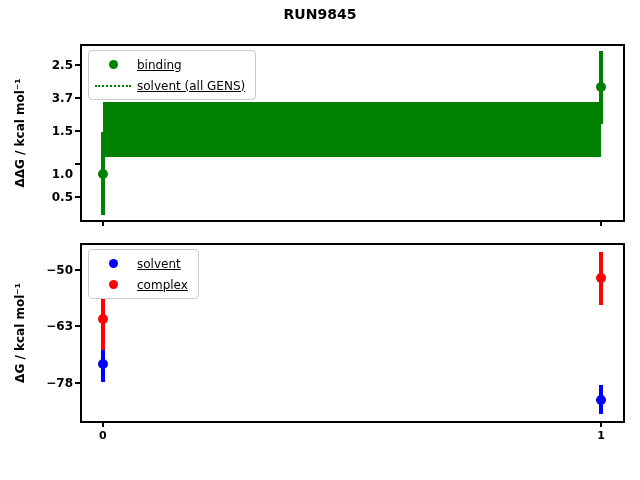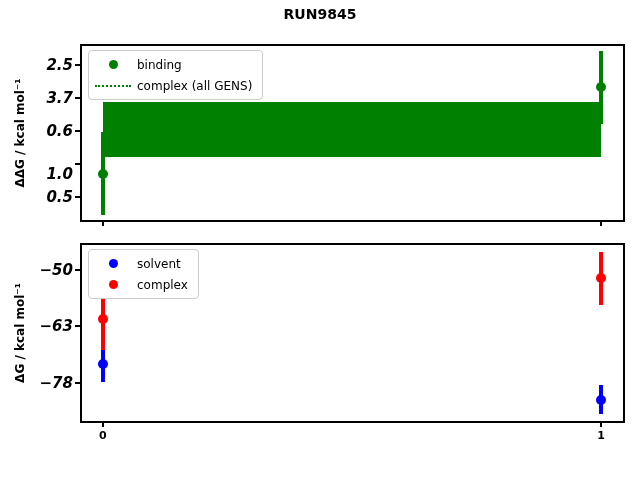--- a/index.html
+++ b/index.html
@@ -12,30 +12,30 @@
   #axes1{left:80px;top:243px;width:541px;height:176px;}
   .ylabel{position:absolute;width:170px;height:16px;text-align:center;font-size:12px;
           font-weight:bold;transform:rotate(-90deg);}
   #ylabel0{left:-64px;top:125px;}
   #ylabel1{left:-64px;top:325px;}
   .xlabel{position:absolute;left:252px;top:452px;width:200px;text-align:center;
           font-size:12px;font-weight:bold;}
   .ytick{position:absolute;width:5px;height:2px;background:#000;left:-7px;}
   .xtick{position:absolute;width:2px;height:4px;background:#000;}
   .yticklabel{position:absolute;left:-55px;width:46px;text-align:right;
-              font-size:15px;font-weight:bold;line-height:16px;font-style:italic;}
+              font-size:12px;font-weight:bold;line-height:16px;}
   .xticklabel{position:absolute;width:30px;text-align:center;font-size:11px;
               font-weight:bold;line-height:14px;}
   .band{position:absolute;z-index:1;}
   .band-line{position:absolute;z-index:1;border-top:2px dotted transparent;}
   .ebar{position:absolute;width:4px;z-index:2;}
   .pt{position:absolute;width:10px;height:10px;border-radius:50%;z-index:3;}
   .legend{position:absolute;left:6px;top:4px;z-index:5;background:#fff;
           border:1px solid #cccccc;border-radius:4px;padding:3px 10px 3px 0;}
-  .legend-row{display:flex;align-items:center;height:21px;}
+  .legend-row{display:flex;align-items:center;height:21px;text-decoration:underline;}
   .legend-marker{width:48px;display:flex;justify-content:center;align-items:center;flex:none;}
   .legend-dot{width:9px;height:9px;border-radius:50%;}
   .legend-dotline{width:36px;height:0;border-top:2.5px dotted #008000;}
   .legend-label{font-size:12px;white-space:nowrap;}
 </style>
 </head>
 <body>
 
 <div class="figure">
 
@@ -49,29 +49,29 @@
       <div class="legend-row">
         <span class="legend-marker">
             <span class="legend-dot" id="lm0-0" style="background: rgb(0, 128, 0);"></span>
           </span>
         <span class="legend-label">binding</span>
       </div>
       <div class="legend-row">
         <span class="legend-marker">
             <span class="legend-dotline" id="lm0-band" style="border-top-color: rgb(0, 128, 0);"></span>
           </span>
-        <span class="legend-label">complex (all GENS)</span>
+        <span class="legend-label">solvent (all GENS)</span>
       </div>
     </div>
   <div class="ytick" style="top: 150.42px;"></div>
       <div class="yticklabel" style="top: 143.42px;">0.5</div>
       <div class="ytick" style="top: 117.214px;"></div>
       <div class="yticklabel" style="top: 120px;">1.0</div>
       <div class="ytick" style="top: 84.0076px;"></div>
-      <div class="yticklabel" style="top: 77.0076px;">0.6</div>
+      <div class="yticklabel" style="top: 77.0076px;">1.5</div>
       <div class="ytick" style="top: 50.8015px;"></div>
       <div class="yticklabel" style="top: 43.8015px;">3.7</div>
       <div class="ytick" style="top: 17.5954px;"></div>
       <div class="yticklabel" style="top: 10.5954px;">2.5</div>
       <div class="xtick" style="left: 19.9227px; top: 176px;"></div>
       <div class="xtick" style="left: 518.081px; top: 176px;"></div>
       <div class="band" style="left: 20.9227px; top: 56.4504px; width: 498.158px; height: 54.458px; background: rgb(0, 128, 0);"></div>
       <div class="band-line" style="left: 20.9227px; top: 82.6794px; width: 498.158px; border-top-color: rgb(0, 128, 0);"></div>
       <div class="ebar" style="left: 18.9227px; top: 85.6718px; height: 83.6794px; background: rgb(0, 128, 0);"></div>
       <div class="pt" style="left: 15.9227px; top: 122.511px; background: rgb(0, 128, 0);"></div>

